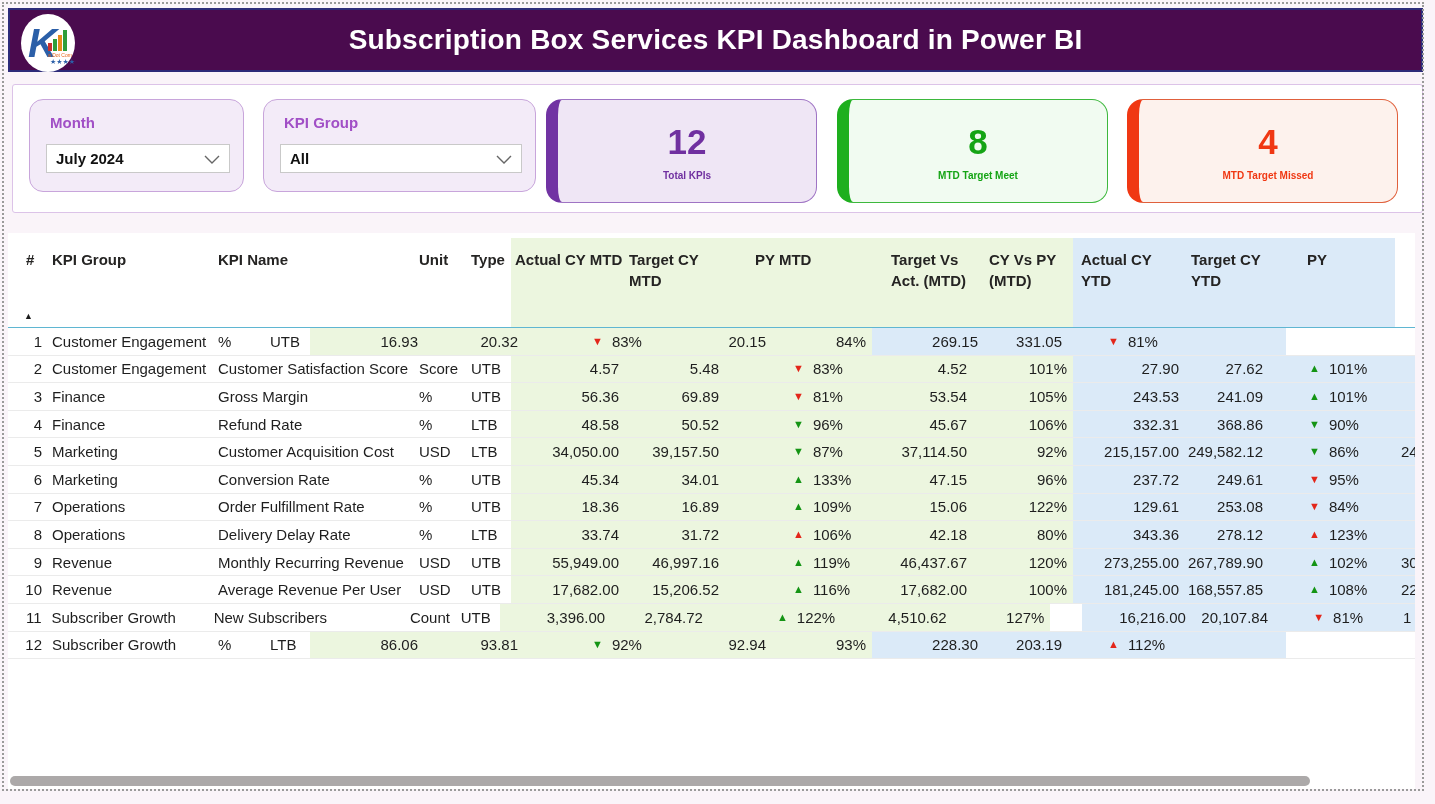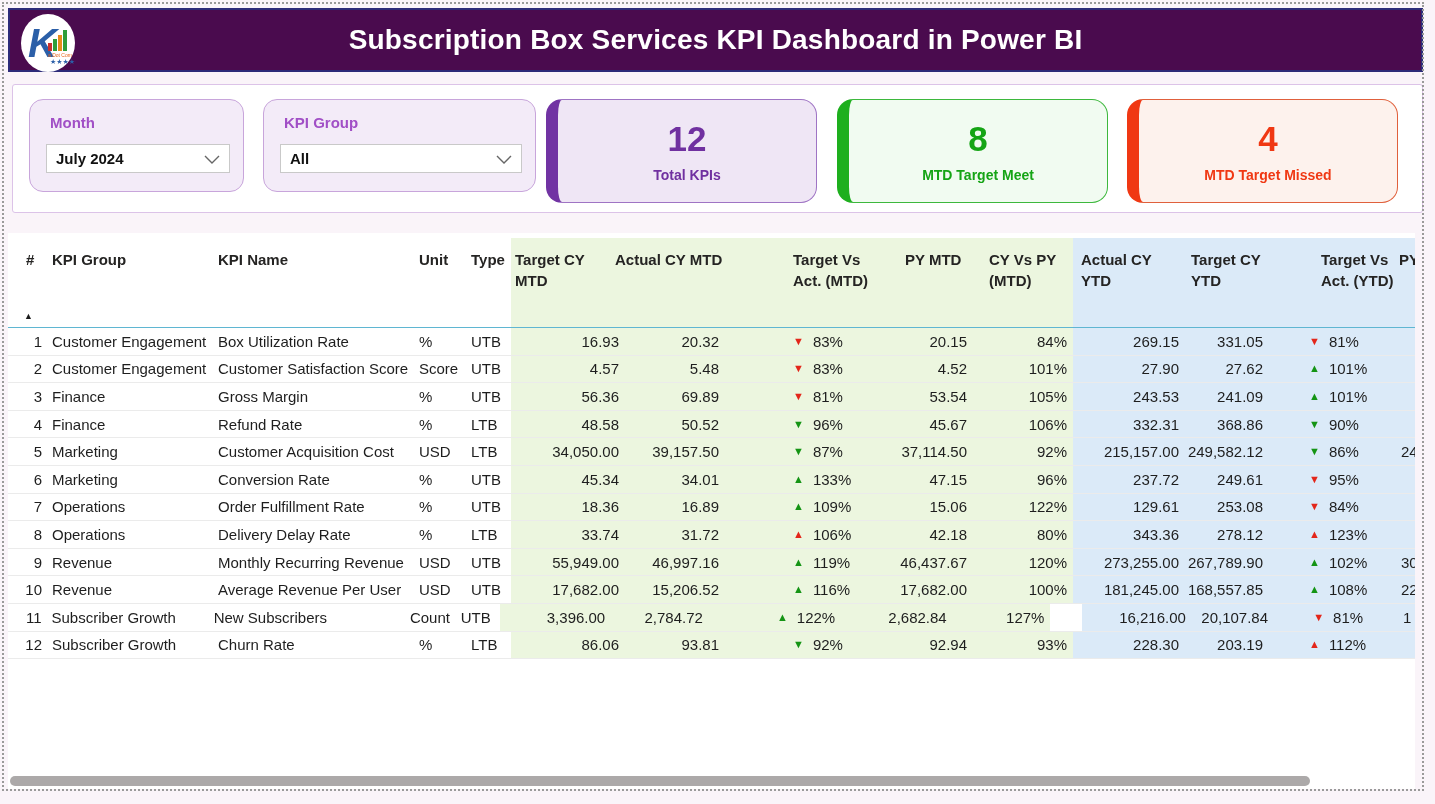--- a/index.html
+++ b/index.html
@@ -24,21 +24,21 @@
         display:flex; align-items:center; justify-content:space-between; padding:0 9px;
         font-weight:bold; font-size:15px; color:#111; cursor:pointer; }
   .fc-month { left:16px; width:215px; }
   .fc-month .dd { width:184px; }
   .fc-group { left:250px; width:273px; }
   .fc-group .dd { width:242px; }
 
   .kpi-card { position:absolute; top:14px; width:271px; height:104px; border-radius:16px;
               display:flex; flex-direction:column; align-items:center; justify-content:center; }
   .kpi-card .knum { font-size:35px; font-weight:bold; line-height:40px; }
-  .kpi-card .klabel { font-size:14px; font-weight:bold; margin-top:8px; }
+  .kpi-card .klabel { font-size:10px; font-weight:bold; margin-top:8px; }
   .kc-total  { left:533px;  background:#EFE6F5; border:1px solid #9F74C4; border-left:12px solid #7133A3; }
   .kc-total .knum, .kc-total .klabel { color:#7030A0; }
   .kc-meet   { left:824px;  background:#F1FBF1; border:1px solid #3DB83D; border-left:12px solid #1EAF1E; }
   .kc-meet .knum, .kc-meet .klabel { color:#15A415; }
   .kc-missed { left:1114px; background:#FDF2ED; border:1px solid #E0603C; border-left:12px solid #F03813; }
   .kc-missed .knum, .kc-missed .klabel { color:#F03813; }
 
   
   .tablebox { position:absolute; left:8px; top:233px; width:1407px; height:556px; background:#FFFFFF; overflow:hidden; }
   .tbl { width:1479px; }
@@ -142,54 +142,50 @@
         </div>
         <div class="h col-name" style="width: 201px;">
           <span class="hlabel">KPI Name</span>
         </div>
         <div class="h col-unit" style="width: 52px;">
           <span class="hlabel">Unit</span>
         </div>
         <div class="h col-type" style="width: 44px;">
           <span class="hlabel">Type</span>
         </div>
+        <div class="h col-actual_mtd sec-green" style="width: 114px;">
+          <span class="hlabel">Actual CY MTD</span>
+        </div>
         <div class="h col-target_mtd sec-green" style="width: 100px;">
           <span class="hlabel">Target CY MTD</span>
         </div>
-        <div class="h col-actual_mtd sec-green" style="width: 114px;">
-          <span class="hlabel">Actual CY MTD</span>
+        <div class="h col-py_mtd sec-green" style="width: 98px;">
+          <span class="hlabel">PY MTD</span>
         </div>
         <div class="h col-tva_mtd sec-green" style="width: 150px;">
           <span class="hlabel">Target Vs Act. (MTD)</span>
         </div>
-        <div class="h col-py_mtd sec-green" style="width: 98px;">
-          <span class="hlabel">PY MTD</span>
-        </div>
         <div class="h col-cyvspy_mtd sec-green" style="width: 100px;">
           <span class="hlabel">CY Vs PY (MTD)</span>
         </div>
         <div class="h col-actual_ytd sec-blue" style="width: 112px;">
           <span class="hlabel">Actual CY YTD</span>
         </div>
         <div class="h col-target_ytd sec-blue" style="width: 84px;">
           <span class="hlabel">Target CY YTD</span>
         </div>
         <div class="h col-spacer sec-blue" style="width: 36px;"></div>
-        <div class="h col-tva_ytd sec-blue" style="width: 92px;">
-          <span class="hlabel">Target Vs Act. (YTD)</span>
-        </div>
         <div class="h col-py_ytd sec-blue" style="width: 90px;">
           <span class="hlabel">PY</span>
         </div>
       </div>
     <div id="tbody">
         <div class="trow">
           <div class="c col-num a-r" style="width: 26px;">1</div>
           <div class="c col-group a-l" style="width: 166px;">Customer Engagement</div>
-          <div class="c col-name a-l" style="width: 201px;">Box Utilization Rate</div>
           <div class="c col-unit a-l" style="width: 52px;">%</div>
           <div class="c col-type a-l" style="width: 44px;">UTB</div>
           <div class="c col-actual_mtd sec-green a-r" style="width: 114px;">16.93</div>
           <div class="c col-target_mtd sec-green a-r" style="width: 100px;">20.32</div>
           <div class="c col-tva_mtd sec-green ind-mtd" style="width: 150px;">
             <span class="arr red">▼</span>
             <span>83%</span>
           </div>
           <div class="c col-py_mtd sec-green a-r" style="width: 98px;">20.15</div>
           <div class="c col-cyvspy_mtd sec-green a-r" style="width: 100px;">84%</div>
@@ -414,35 +410,34 @@
           <div class="c col-group a-l" style="width: 166px;">Subscriber Growth</div>
           <div class="c col-name a-l" style="width: 201px;">New Subscribers</div>
           <div class="c col-unit a-l" style="width: 52px;">Count</div>
           <div class="c col-type a-l" style="width: 44px;">UTB</div>
           <div class="c col-actual_mtd sec-green a-r" style="width: 114px;">3,396.00</div>
           <div class="c col-target_mtd sec-green a-r" style="width: 100px;">2,784.72</div>
           <div class="c col-tva_mtd sec-green ind-mtd" style="width: 150px;">
             <span class="arr green">▲</span>
             <span>122%</span>
           </div>
-          <div class="c col-py_mtd sec-green a-r" style="width: 98px;">2,682.84</div>
+          <div class="c col-py_mtd sec-green a-r" style="width: 98px;">4,510.62</div>
           <div class="c col-cyvspy_mtd sec-green a-r" style="width: 100px;">127%</div>
           <div class="c col-actual_ytd sec-blue a-r" style="width: 112px; margin-left: 32px;">16,216.00</div>
           <div class="c col-target_ytd sec-blue a-r" style="width: 84px;">20,107.84</div>
           <div class="c col-spacer sec-blue" style="width: 36px;"></div>
           <div class="c col-tva_ytd sec-blue ind-ytd" style="width: 92px;">
             <span class="arr red">▼</span>
             <span>81%</span>
           </div>
           <div class="c col-py_ytd sec-blue a-l" style="width: 90px;">1</div>
         </div>
         <div class="trow">
           <div class="c col-num a-r" style="width: 26px;">12</div>
           <div class="c col-group a-l" style="width: 166px;">Subscriber Growth</div>
-          <div class="c col-name a-l" style="width: 201px;">Churn Rate</div>
           <div class="c col-unit a-l" style="width: 52px;">%</div>
           <div class="c col-type a-l" style="width: 44px;">LTB</div>
           <div class="c col-actual_mtd sec-green a-r" style="width: 114px;">86.06</div>
           <div class="c col-target_mtd sec-green a-r" style="width: 100px;">93.81</div>
           <div class="c col-tva_mtd sec-green ind-mtd" style="width: 150px;">
             <span class="arr green">▼</span>
             <span>92%</span>
           </div>
           <div class="c col-py_mtd sec-green a-r" style="width: 98px;">92.94</div>
           <div class="c col-cyvspy_mtd sec-green a-r" style="width: 100px;">93%</div>

